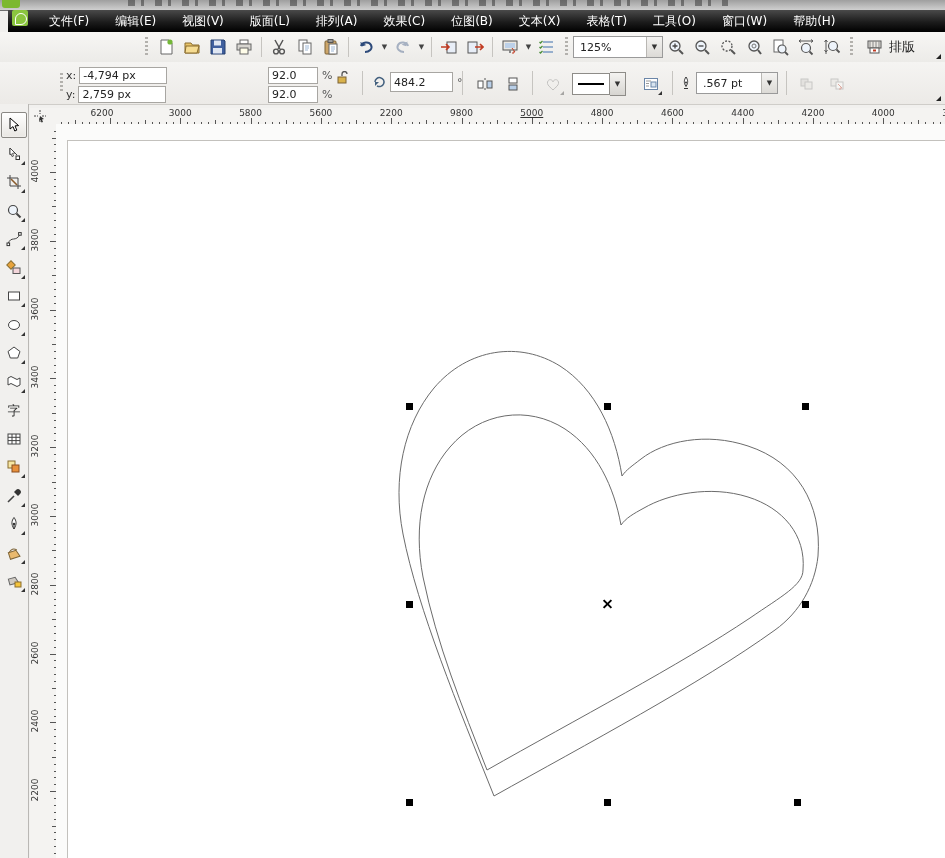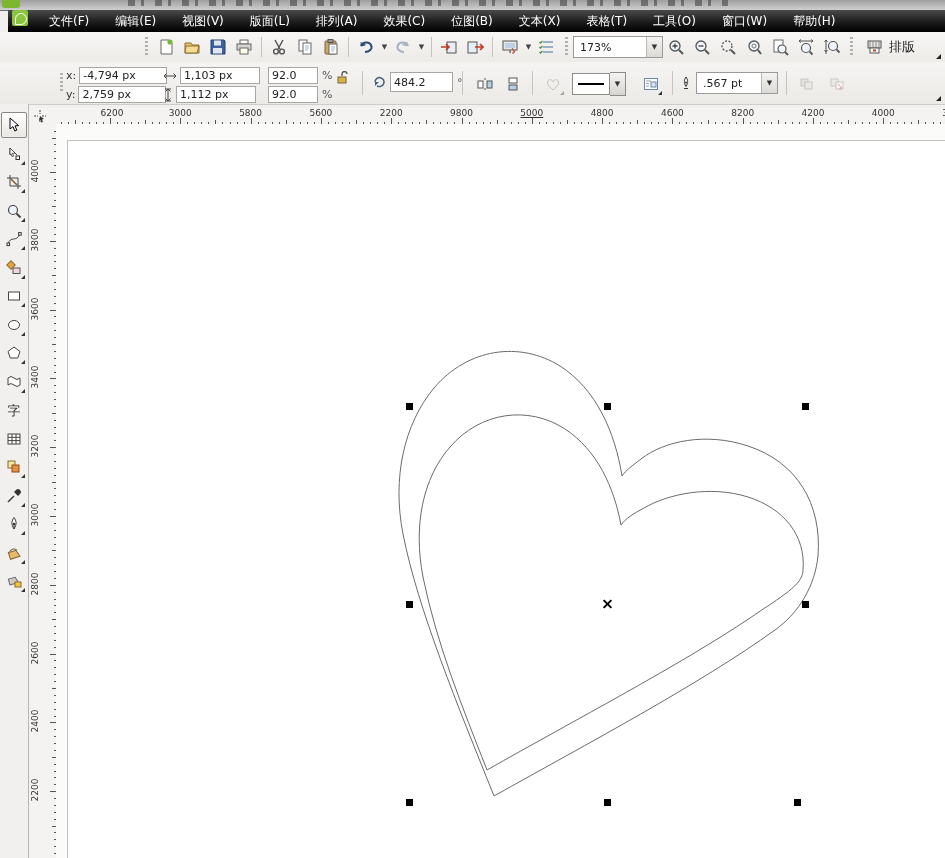--- a/index.html
+++ b/index.html
@@ -232,21 +232,21 @@
       <div class="tbtn">
         <span>
           <svg class="icon" width="18" height="18" viewBox="0 0 18 18">
             <path d="M5,4 h10 M5,9 h10 M5,14 h10" stroke="#7a9bc2" stroke-width="1.4"></path>
             <path d="M1.5,4 l1,1 2,-2 M1.5,9 l1,1 2,-2 M1.5,14 l1,1 2,-2" stroke="#4d8f3c" stroke-width="1.3" fill="none"></path>
           </svg>
         </span>
       </div>
       <div class="grip"></div>
       <div class="combo">
-        <span class="cval">173%</span>
+        <span class="cval">125%</span>
         <span class="cdd">▼</span>
       </div>
       <div class="tbtn">
         <span>
           <svg class="icon" width="18" height="18" viewBox="0 0 18 18">
             <circle cx="8" cy="8" r="5" fill="#eef4fb" stroke="#555" stroke-width="1.3"></circle>
             <path d="M12,12 l4,4" stroke="#555" stroke-width="2"></path>
             <path d="M5.5,8 h5 M8,5.5 v5" stroke="#444" stroke-width="1.3"></path>
           </svg>
         </span>
@@ -330,42 +330,20 @@
           </div>
       </div>
       <div style="display:flex;align-items:center;">
         <span class="pb-lbl">y:</span>
         <div class="pb-field" style="width:80px;">
             <span>2,759 px</span>
           </div>
       </div>
     </div>
 
-    <div class="pb" style="left:163px;top:5px;flex-direction:column;align-items:flex-start;gap:2px;">
-      <div style="display:flex;align-items:center;gap:3px;">
-        <span id="ic-harrow">
-            <svg class="icon" width="14" height="10" viewBox="0 0 14 10">
-              <path d="M1,5 h12 m-12,0 l2.5,-2.5 M1,5 l2.5,2.5 M13,5 l-2.5,-2.5 M13,5 l-2.5,2.5" stroke="#444" fill="none"></path>
-            </svg>
-          </span>
-        <div class="pb-field" style="width:72px;">
-            <span>1,103 px</span>
-          </div>
-      </div>
-      <div style="display:flex;align-items:center;gap:3px;">
-        <span id="ic-varrow">
-            <svg class="icon" width="10" height="14" viewBox="0 0 10 14">
-              <path d="M5,1 v12 m0,-12 l-2.5,2.5 M5,1 l2.5,2.5 M5,13 l-2.5,-2.5 M5,13 l2.5,-2.5 M2,1 h6 M2,13 h6" stroke="#444" fill="none"></path>
-            </svg>
-          </span>
-        <div class="pb-field" style="width:72px;">
-            <span>1,112 px</span>
-          </div>
-      </div>
-    </div>
 
     <div class="pb" style="left:268px;top:5px;flex-direction:column;align-items:flex-start;gap:2px;">
       <div style="display:flex;align-items:center;gap:4px;">
         <div class="pb-field" style="width:42px;">
             <span>92.0</span>
           </div>
         <span style="color:#555;">%</span>
       </div>
       <div style="display:flex;align-items:center;gap:4px;">
         <div class="pb-field" style="width:42px;">
@@ -630,39 +608,39 @@
     </div>
 
   <div id="ruler-corner">
     <svg class="icon" width="16" height="14" viewBox="0 0 16 14" style="margin:1px 0 0 3px;">
       <path d="M7,1 v4 M7,9 v4 M1,7 h4 M9,7 h4" stroke="#444" stroke-width="1" stroke-dasharray="2 1" fill="none"></path>
       <path d="M7,7 l4,3 -2,.5 1,2.5 -1.5,.5 -1,-2.5 -1.5,1.5 Z" fill="#333"></path>
     </svg>
   </div>
   <div id="hruler">
       <div class="htick" style="left: 54px; height: 6px;"></div>
-      <div class="hlab" style="left: 56px;">6200</div>
+      <div class="hlab" style="left: 46px;">6200</div>
       <div class="htick" style="left: 124.3px; height: 6px;"></div>
       <div class="hlab" style="left: 124.3px;">3000</div>
       <div class="htick" style="left: 194.6px; height: 6px;"></div>
       <div class="hlab" style="left: 194.6px;">5800</div>
       <div class="htick" style="left: 264.9px; height: 6px;"></div>
       <div class="hlab" style="left: 264.9px;">5600</div>
       <div class="htick" style="left: 335.2px; height: 6px;"></div>
       <div class="hlab" style="left: 335.2px;">2200</div>
       <div class="htick" style="left: 405.5px; height: 6px;"></div>
       <div class="hlab" style="left: 405.5px;">9800</div>
       <div class="htick" style="left: 475.8px; height: 6px;"></div>
       <div class="hlab" style="left: 475.8px; text-decoration: underline;">5000</div>
       <div class="htick" style="left: 546.1px; height: 6px;"></div>
       <div class="hlab" style="left: 546.1px;">4800</div>
       <div class="htick" style="left: 616.4px; height: 6px;"></div>
       <div class="hlab" style="left: 616.4px;">4600</div>
       <div class="htick" style="left: 686.7px; height: 6px;"></div>
-      <div class="hlab" style="left: 686.7px;">8200</div>
+      <div class="hlab" style="left: 686.7px;">4400</div>
       <div class="htick" style="left: 757px; height: 6px;"></div>
       <div class="hlab" style="left: 757px;">4200</div>
       <div class="htick" style="left: 827.3px; height: 6px;"></div>
       <div class="hlab" style="left: 827.3px;">4000</div>
       <div class="hlab" style="left: 897.6px;">3800</div>
       <div class="htick" style="left: 4.79px; height: 2.5px;"></div>
       <div class="htick" style="left: 11.82px; height: 2.5px;"></div>
       <div class="htick" style="left: 18.85px; height: 4px;"></div>
       <div class="htick" style="left: 25.88px; height: 2.5px;"></div>
       <div class="htick" style="left: 32.91px; height: 2.5px;"></div>

